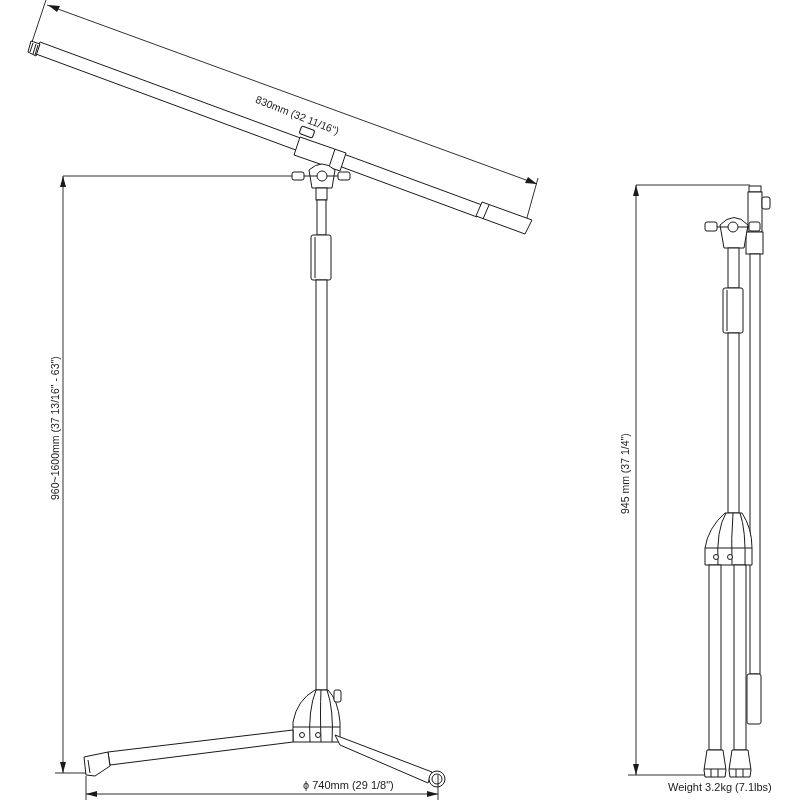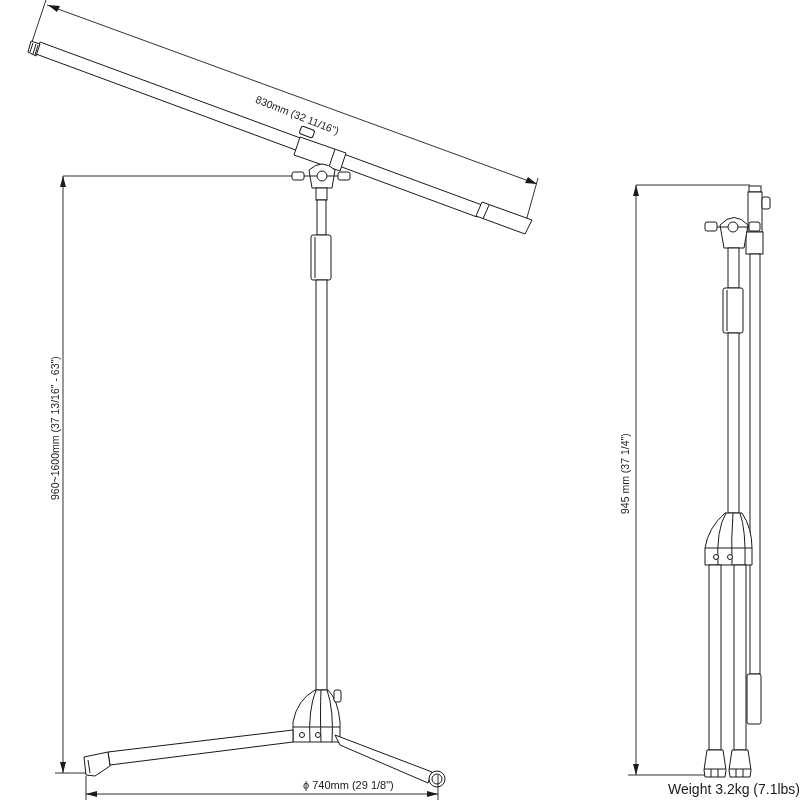--- a/index.html
+++ b/index.html
@@ -7,21 +7,21 @@
   svg.drawing { position: absolute; left: 0; top: 0; width: 800px; height: 800px; }
   .ln { stroke: #1a1a1a; stroke-width: 1; fill: #ffffff; }
   .ln-nf { stroke: #1a1a1a; stroke-width: 1; fill: none; }
   .dim { stroke: #1a1a1a; stroke-width: 0.9; fill: none; }
   .arrow { fill: #1a1a1a; stroke: none; }
   .lbl { position: absolute; font-size: 10.5px; color: #1a1a1a; white-space: nowrap; line-height: 1; }
   .lbl-boom { left: 258px; top: 94px; transform: rotate(21.5deg); transform-origin: left top; }
   .lbl-height { left: 50px; top: 500px; transform: rotate(-90deg); transform-origin: left top; }
   .lbl-side { left: 620px; top: 514px; transform: rotate(-90deg); transform-origin: left top; }
   .lbl-spread { left: 303px; top: 780px; font-size: 11px; }
-  .lbl-weight { left: 668px; top: 782px; font-size: 14px; }
+  .lbl-weight { left: 668px; top: 782px; font-size: 11px; }
 </style>
 </head>
 <body>
 
 <svg class="drawing" viewBox="0 0 800 800" xmlns="http://www.w3.org/2000/svg">
 
   <g>
 
     <g>
       <line class="dim" x1="47" y1="5" x2="537" y2="184"></line>

